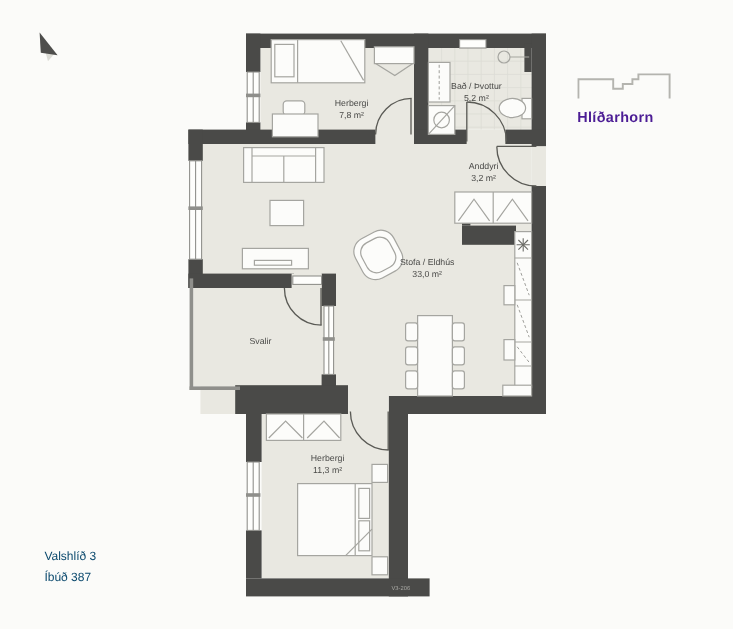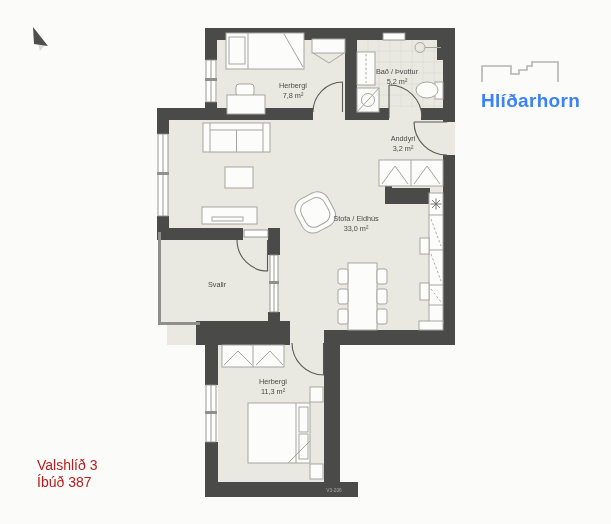--- a/index.html
+++ b/index.html
@@ -22,24 +22,24 @@
   .fline{fill:none;stroke:#a5a5a0;stroke-width:1;}
   .dash{fill:none;stroke:#9a9a95;stroke-width:.8;stroke-dasharray:2.5 2;}
   .door{fill:none;stroke:#5a5a55;stroke-width:1.1;}
   .tile line{stroke:#dddcd5;stroke-width:.7;}
   .star line{stroke:#6b6b66;stroke-width:.9;}
   .lbl{font-family:"Liberation Sans",sans-serif;font-size:7.3px;fill:#4a4a48;text-anchor:middle;}
   .code{font-family:"Liberation Sans",sans-serif;font-size:4.8px;fill:#a8a8a3;text-anchor:middle;}
 
   
   .logo{position:absolute;left:481px;top:60px;width:120px;}
-  .logo-text{font-weight:bold;font-size:19px;color:#3b82f6;letter-spacing:.3px;margin-top:2px;}
+  .logo-text{font-weight:bold;font-size:12px;color:#4c1d95;letter-spacing:.3px;margin-top:2px;}
 
   
-  .address{position:absolute;left:37px;top:457px;font-size:14px;color:#b91c1c;line-height:16.5px;}
+  .address{position:absolute;left:37px;top:457px;font-size:10px;color:#0c4a6e;line-height:16.5px;}
 </style>
 </head>
 <body>
 
 <div class="canvas">
 
   <svg class="plan" width="611" height="524" viewBox="0 0 611 524">
 
     <g>
       <polygon points="35,33 40,51 46,44" fill="#dcdcd6"></polygon>

